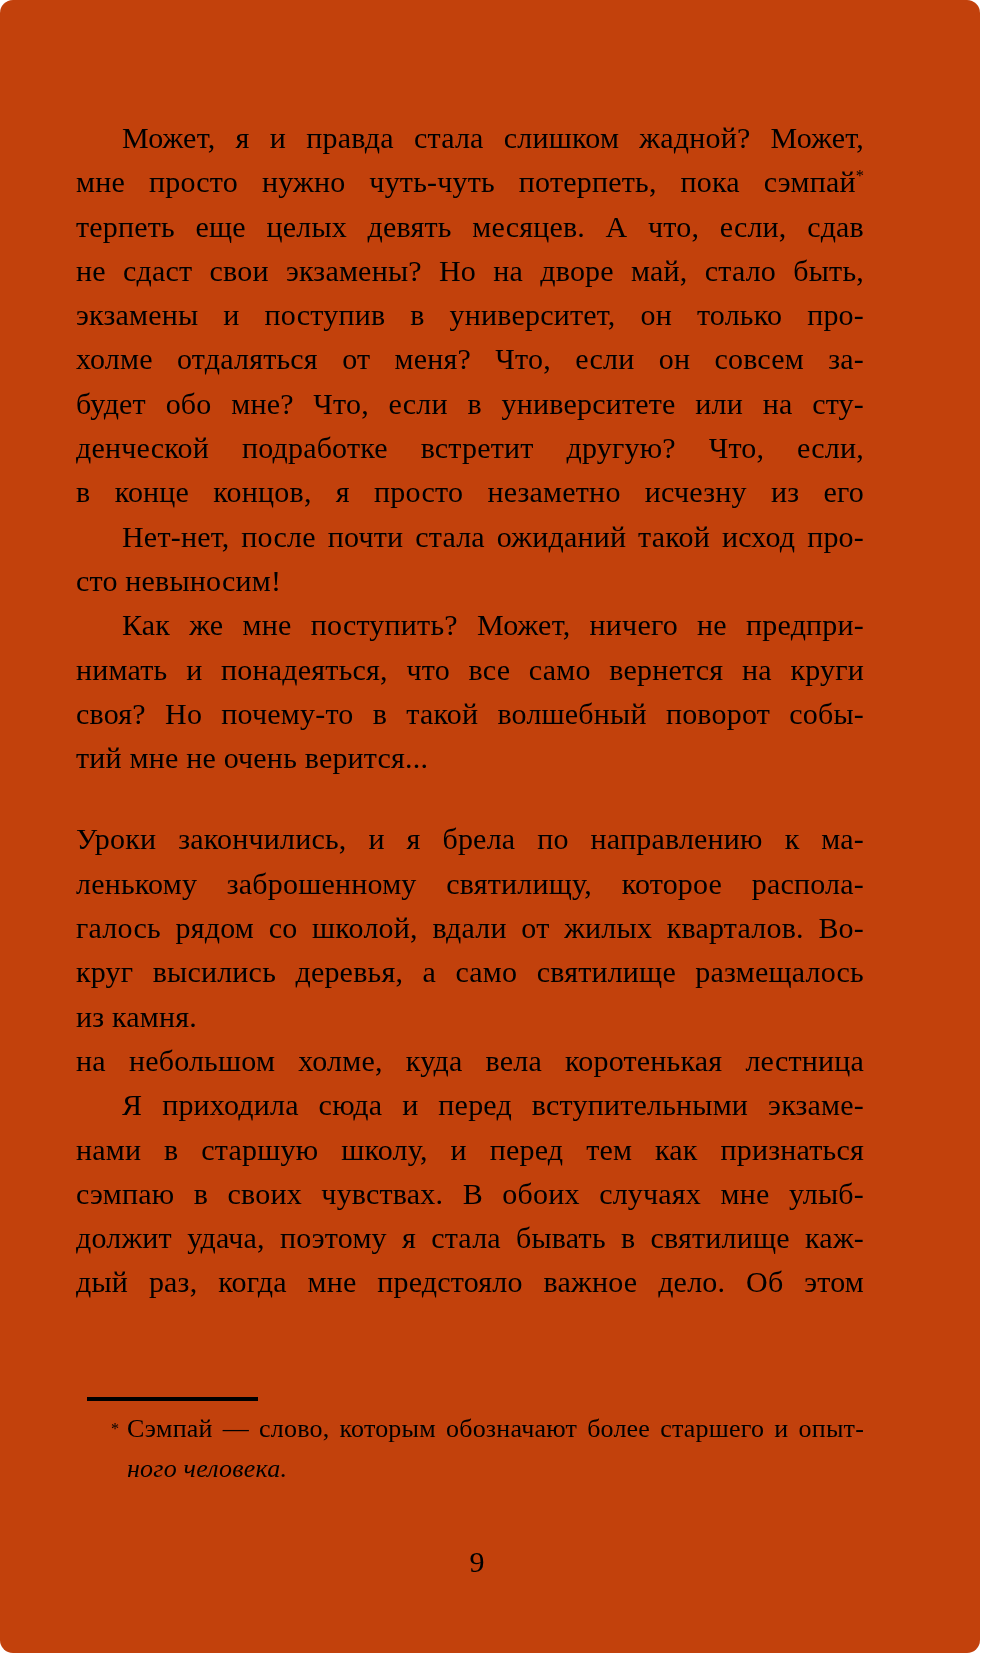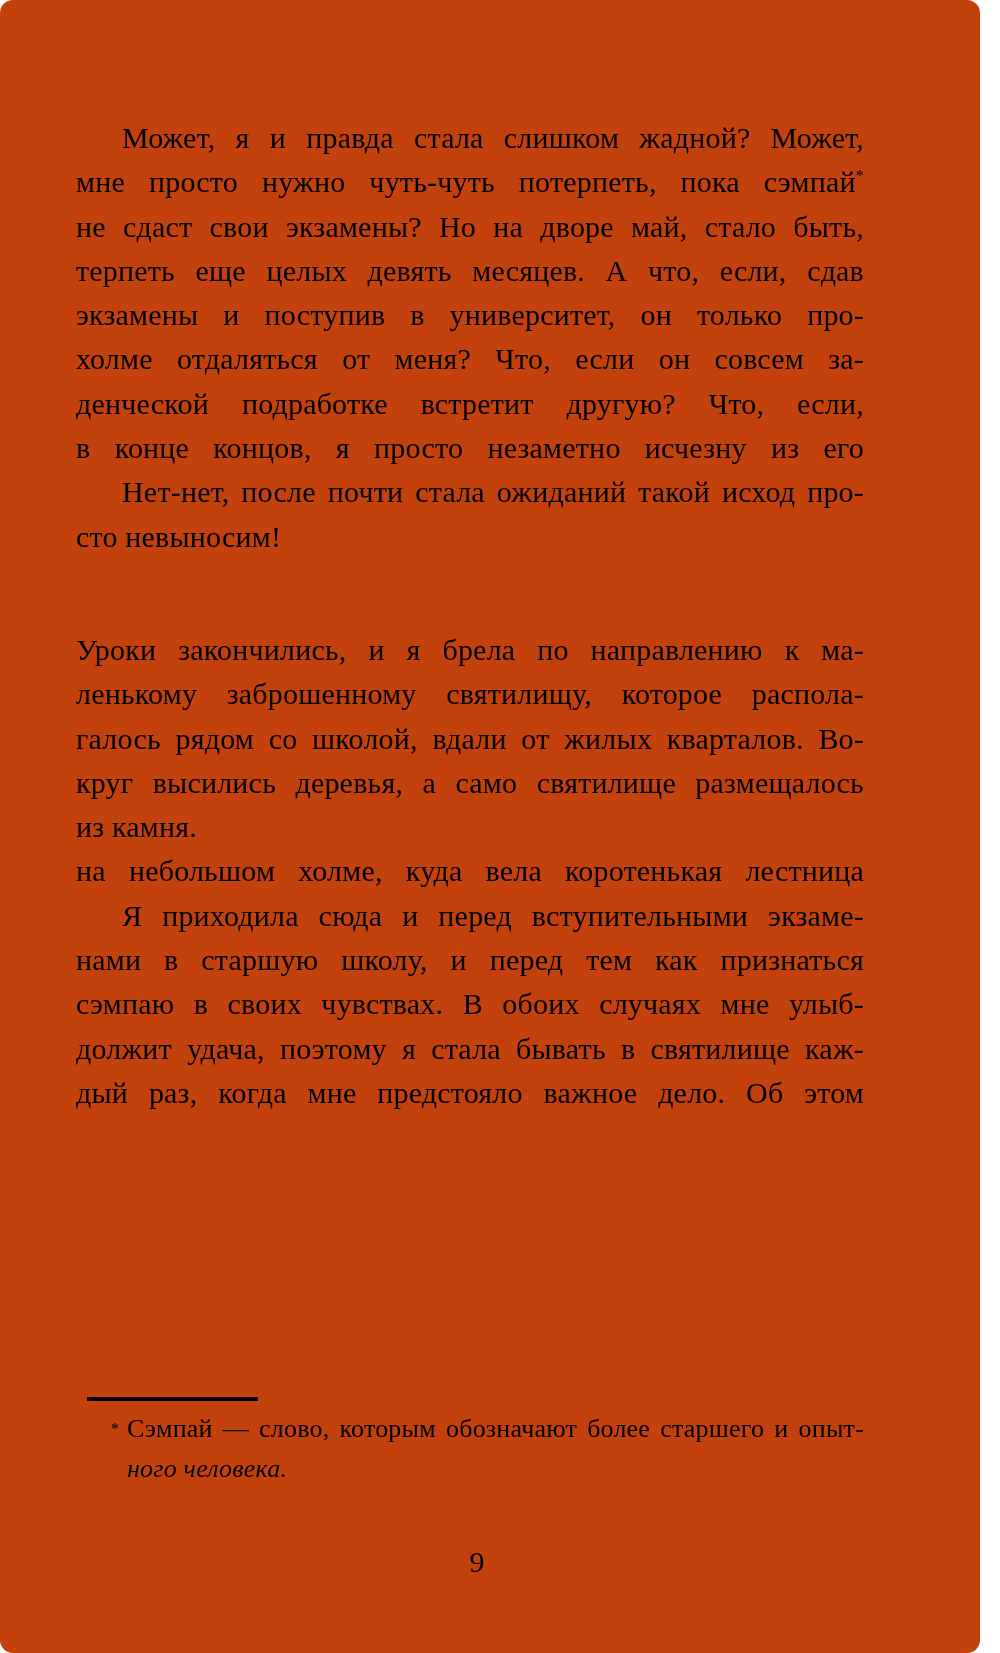--- a/index.html
+++ b/index.html
@@ -19,21 +19,21 @@
     left: 76px;
     top: 116px;
     width: 788px;
     font-size: 30px;
     line-height: 44.3px;
     letter-spacing: 0.2px;
   }
   .para .line { text-align: justify; text-align-last: justify; }
   .para .line.last { text-align-last: left; }
   .para .line.indent { text-indent: 46px; }
-  .para.gap { margin-top: 69px; }
+  .para.gap { margin-top: 37px; }
   sup.ref {
     font-size: 0.55em;
     vertical-align: super;
     line-height: 0;
     letter-spacing: 0;
   }
   .fn-rule {
     position: absolute;
     left: 87px;
     top: 1397px;
@@ -71,30 +71,37 @@
   }
 </style>
 </head>
 <body>
 
 <div class="page">
   <main class="body-text" id="body-text">
       <div class="para">
         <div class="line indent">Может, я и правда стала слишком жадной? Может,</div>
         <div class="line">мне просто нужно чуть-чуть потерпеть, пока сэмпай<sup class="ref">*</sup></div>
+        <div class="line">терпеть еще целых девять месяцев. А что, если, сдав</div>
         <div class="line">не сдаст свои экзамены? Но на дворе май, стало быть,</div>
-        <div class="line">терпеть еще целых девять месяцев. А что, если, сдав</div>
         <div class="line">экзамены и поступив в университет, он только про-</div>
         <div class="line">холме отдаляться от меня? Что, если он совсем за-</div>
+        <div class="line">будет обо мне? Что, если в университете или на сту-</div>
         <div class="line">денческой подработке встретит другую? Что, если,</div>
         <div class="line">в конце концов, я просто незаметно исчезну из его</div>
       </div>
       <div class="para">
         <div class="line indent">Нет-нет, после почти стала ожиданий такой исход про-</div>
         <div class="line last">сто невыносим!</div>
+      </div>
+      <div class="para">
+        <div class="line indent">Как же мне поступить? Может, ничего не предпри-</div>
+        <div class="line">нимать и понадеяться, что все само вернется на круги</div>
+        <div class="line">своя? Но почему-то в такой волшебный поворот собы-</div>
+        <div class="line last">тий мне не очень верится...</div>
       </div>
       <div class="para gap">
         <div class="line">Уроки закончились, и я брела по направлению к ма-</div>
         <div class="line">ленькому заброшенному святилищу, которое распола-</div>
         <div class="line">галось рядом со школой, вдали от жилых кварталов. Во-</div>
         <div class="line">круг высились деревья, а само святилище размещалось</div>
         <div class="line last">из камня.</div>
         <div class="line">на небольшом холме, куда вела коротенькая лестница</div>
       </div>
       <div class="para">

